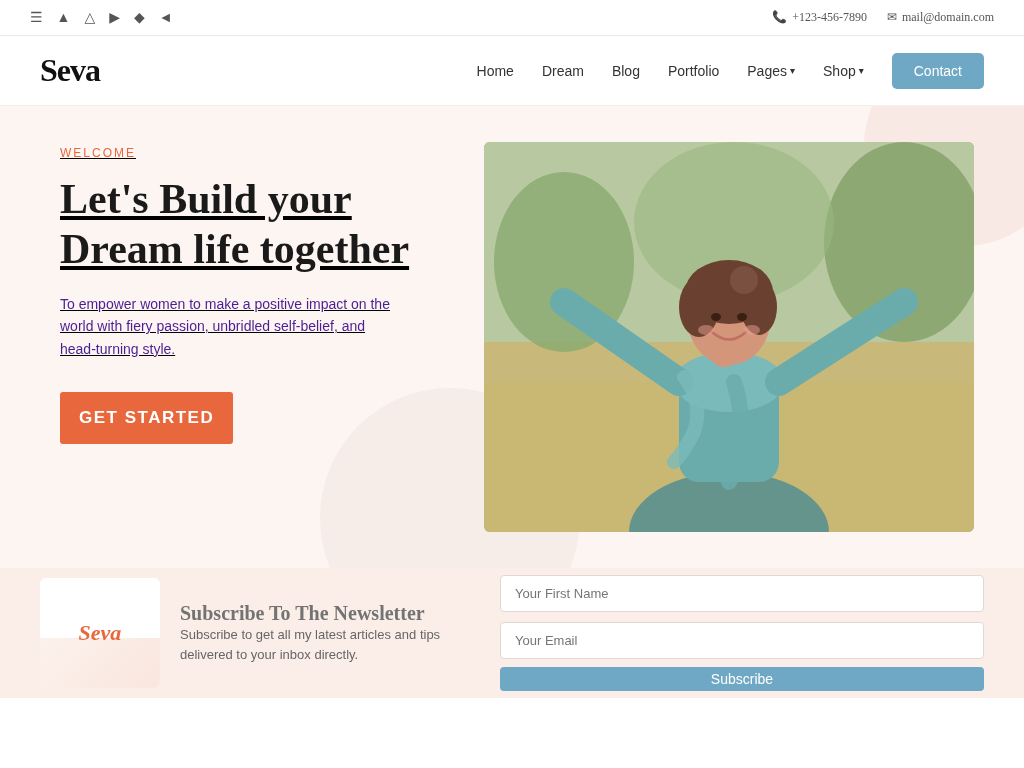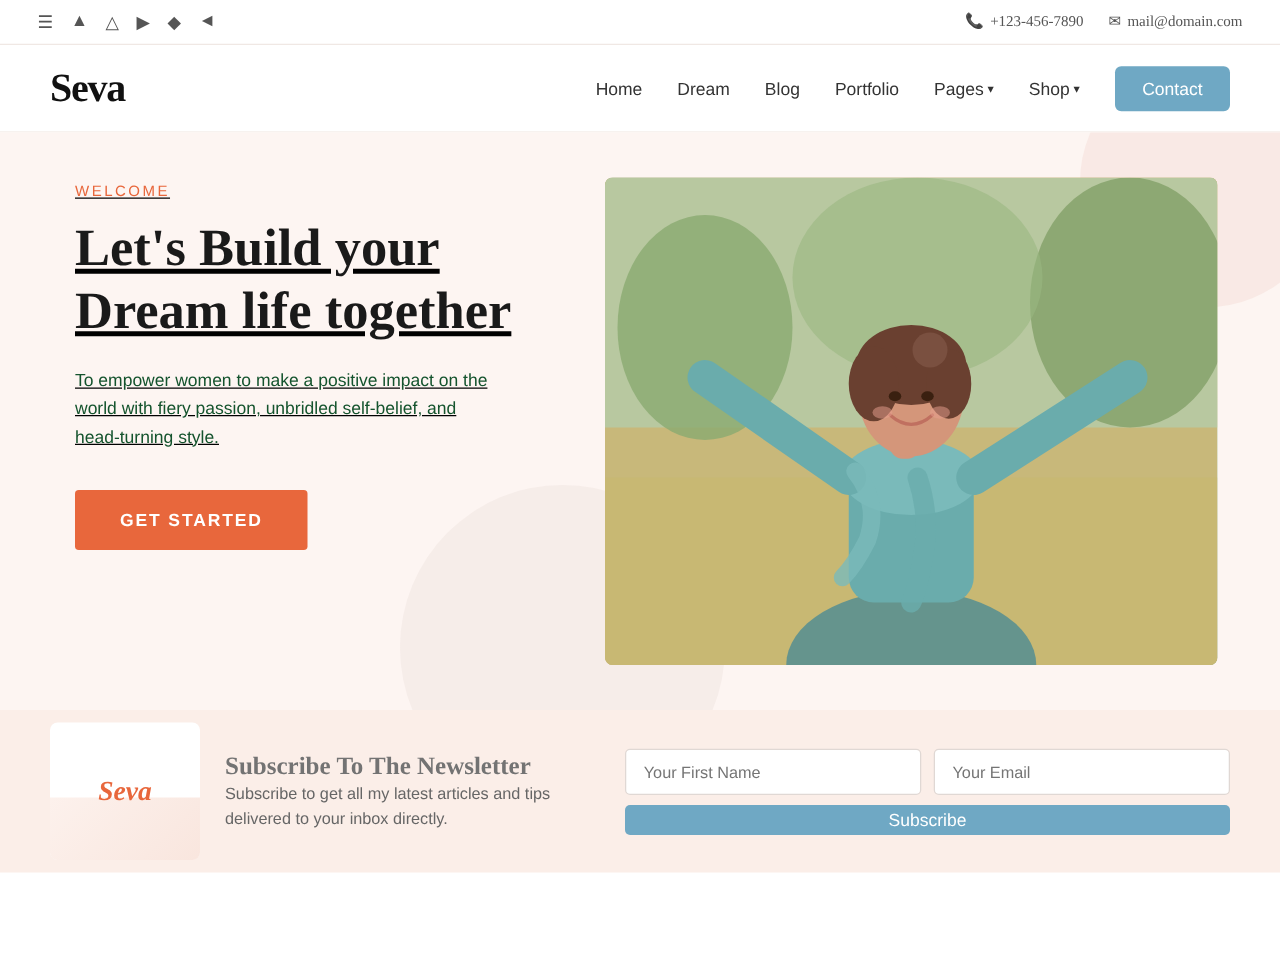--- a/index.html
+++ b/index.html
@@ -106,32 +106,32 @@
     .hero-title {
       font-size: 42px;
       font-weight: bold;
       color: #1a1a1a;
       line-height: 1.2;
       margin-bottom: 18px;
       font-family: 'Georgia', serif;
     }
     .hero-desc {
       font-size: 14px;
-      color: #14532d;
+      color: #4c1d95;
       line-height: 1.6;
       margin-bottom: 32px;
       font-family: Arial, sans-serif;
       max-width: 340px;
     }
     .hero-btn {
       background: #e8673c;
       color: #fff;
       border: none;
-      padding: 16px 36px;
-      font-size: 14px;
+      padding: 16px 19px;
+      font-size: 17px;
       font-weight: bold;
       letter-spacing: 1.5px;
       cursor: pointer;
       border-radius: 3px;
       font-family: Arial, sans-serif;
     }
     .hero-image-wrap {
       position: absolute;
       right: 50px;
       top: 50%;
@@ -205,20 +205,21 @@
     }
     .newsletter-form {
       flex: 1;
       display: flex;
       flex-direction: column;
       gap: 8px;
     }
     .newsletter-inputs {
       display: flex;
       gap: 10px;
+      flex-direction: column;
     }
     .newsletter-input {
       flex: 1;
       padding: 10px 14px;
       border: 1px solid #e0d8d4;
       border-radius: 4px;
       font-size: 13px;
       color: #999;
       background: #fff;
       font-family: Arial, sans-serif;

